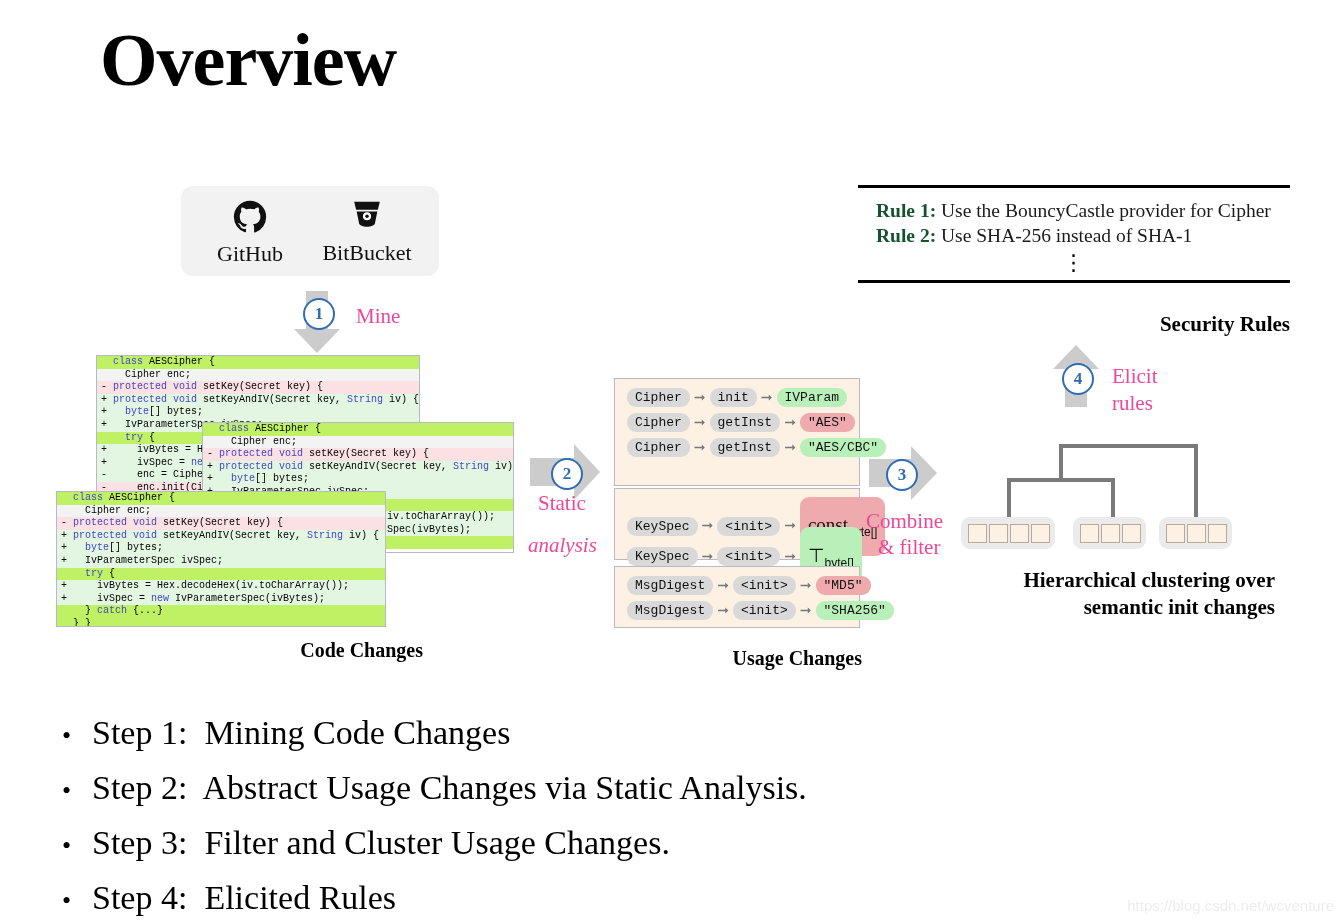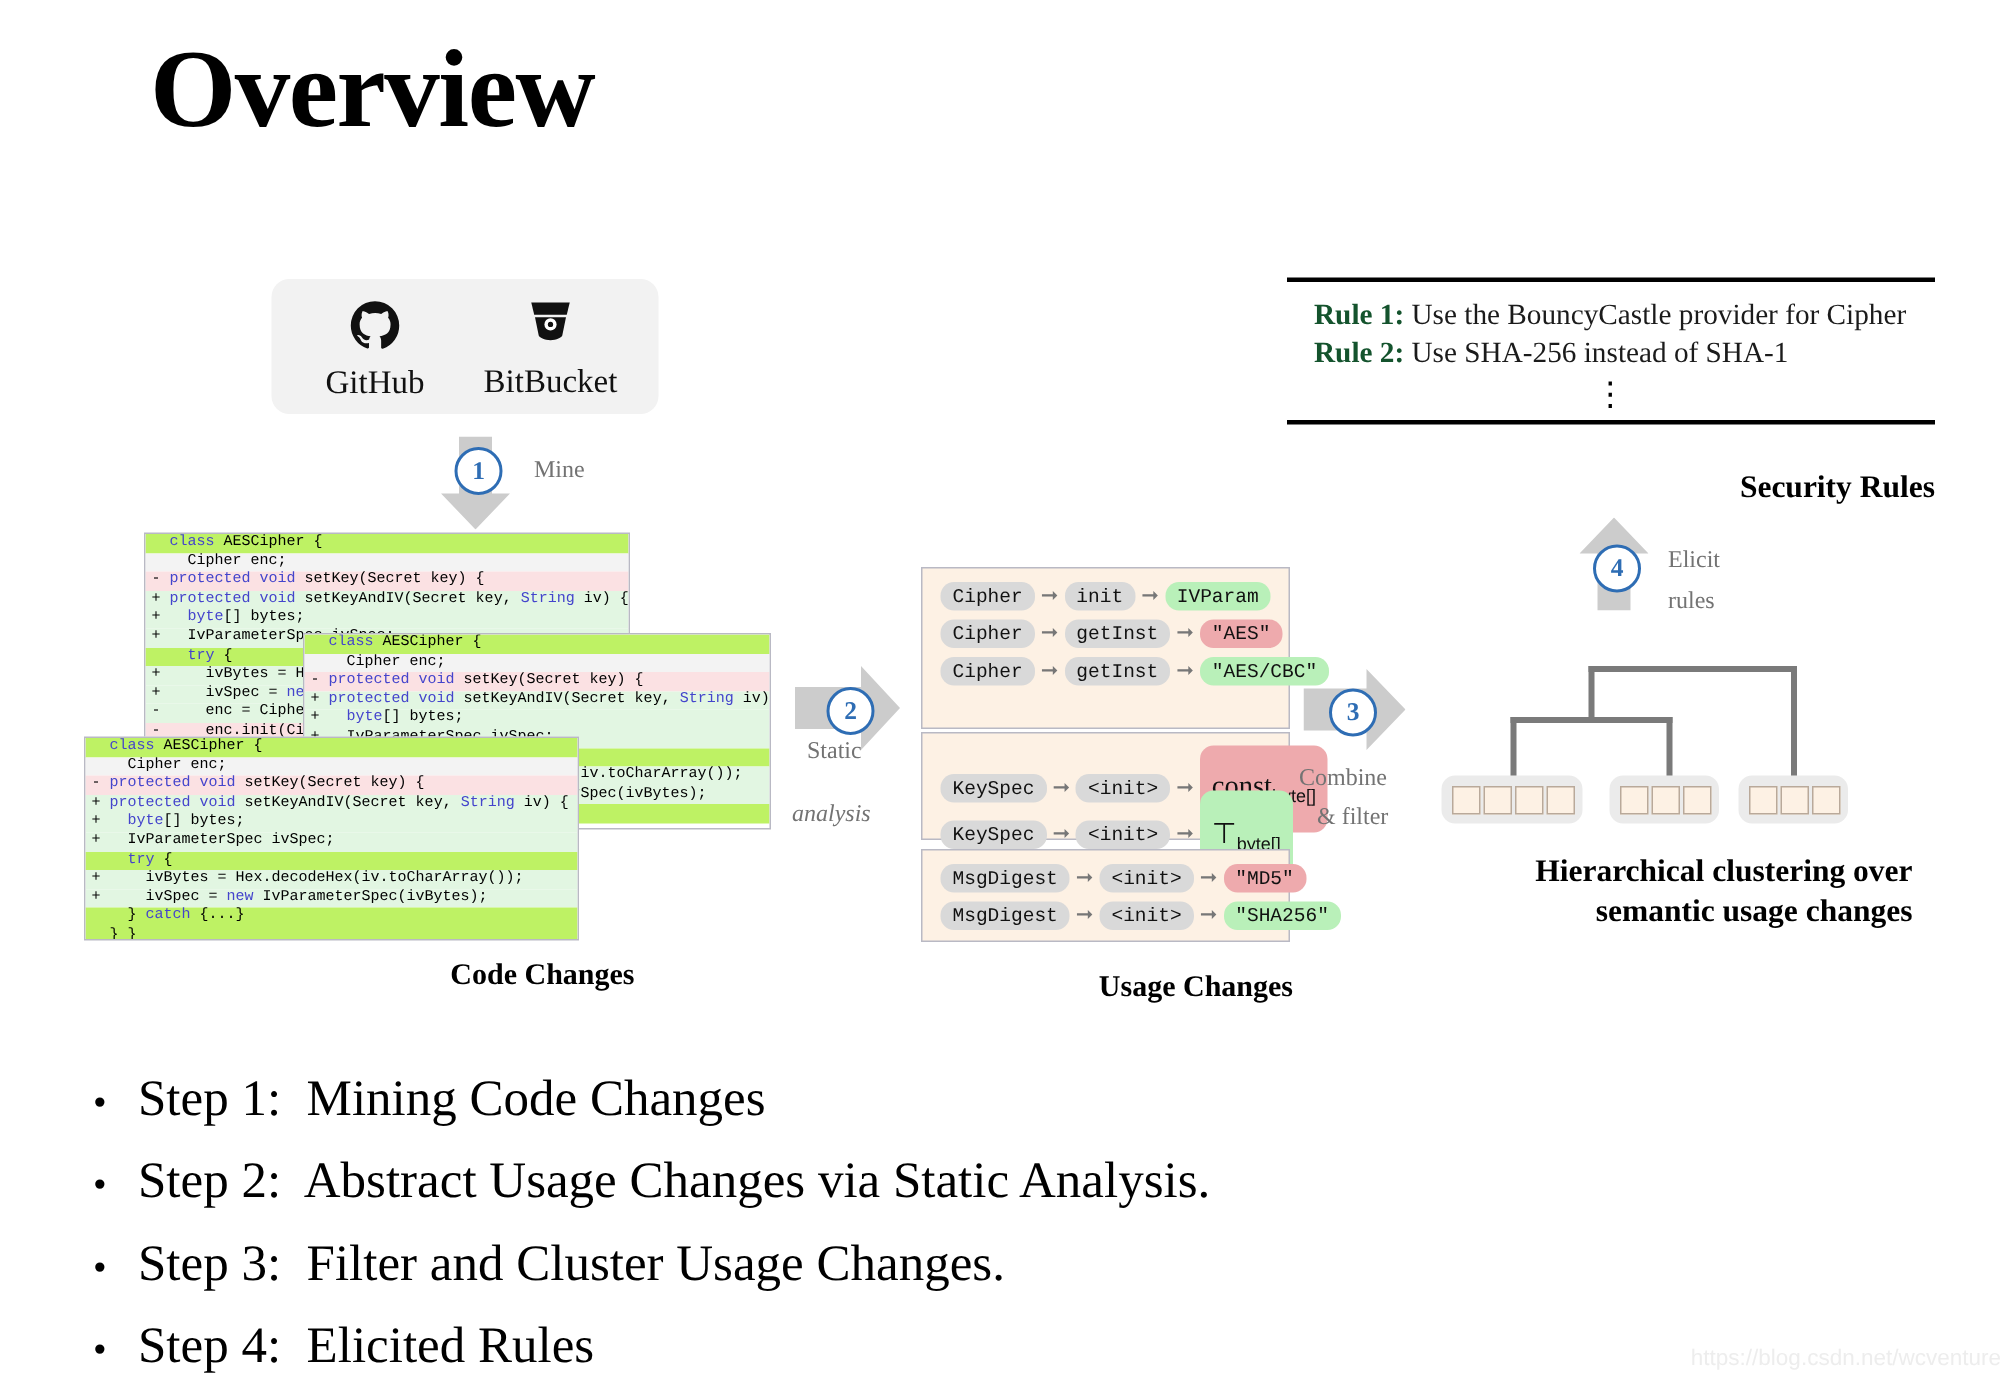--- a/index.html
+++ b/index.html
@@ -26,21 +26,21 @@
 
   
   .arrow-wrap{position:absolute;}
   .badge{
     position:absolute;width:28px;height:28px;border-radius:50%;
     border:2.5px solid #2e6db4;background:#fff;color:#2e6db4;
     font-family:"Liberation Serif",serif;font-weight:bold;font-size:17px;
     line-height:28px;text-align:center;
   }
   .arrow-label{
-    position:absolute;font-size:16px;color:#737373;
+    position:absolute;font-size:21px;color:#ec4899;
     font-family:"Liberation Serif",serif;line-height:1.08;
   }
 
   
   .code-panel{
     position:absolute;background:#ffffff;border:1px solid #b9b9c4;
     font-family:"Liberation Mono",monospace;font-size:10px;line-height:12.6px;
     overflow:hidden;box-sizing:border-box;
   }
   .code-line{white-space:pre;padding:0 4px;height:12.6px;}
@@ -289,21 +289,21 @@
     <div class="clu-sq" style="left:49px;top:7px;width:17px;height:17px;"></div>
   </div>
   <div class="clu-box" style="left:1159px;top:517px;width:73px;height:32px;">
     <div class="clu-sq" style="left:7px;top:7px;width:17px;height:17px;"></div>
     <div class="clu-sq" style="left:28px;top:7px;width:17px;height:17px;"></div>
     <div class="clu-sq" style="left:49px;top:7px;width:17px;height:17px;"></div>
   </div>
 </div>
 
 <div class="caption" style="left:945px;top:568px;width:330px;font-size:21px;">Hierarchical clustering over</div>
-<div class="caption" style="left:945px;top:595px;width:330px;font-size:21px;">semantic usage changes</div>
+<div class="caption" style="left:945px;top:595px;width:330px;font-size:21px;">semantic init changes</div>
 
 <div class="arrow-wrap" style="left:1053px;top:345px;width:46px;height:62px;">
   <svg width="46" height="62" viewBox="0 0 46 62" aria-hidden="true">
     <polygon points="23,0 46,24 34,24 34,62 12,62 12,24 0,24" fill="#cccccc"></polygon>
   </svg>
 </div>
 <div class="badge" style="left:1062px;top:363px;">4</div>
 <div class="arrow-label" style="left:1112px;top:365px;">Elicit</div>
 <div class="arrow-label" style="left:1112px;top:392px;">rules</div>
 

